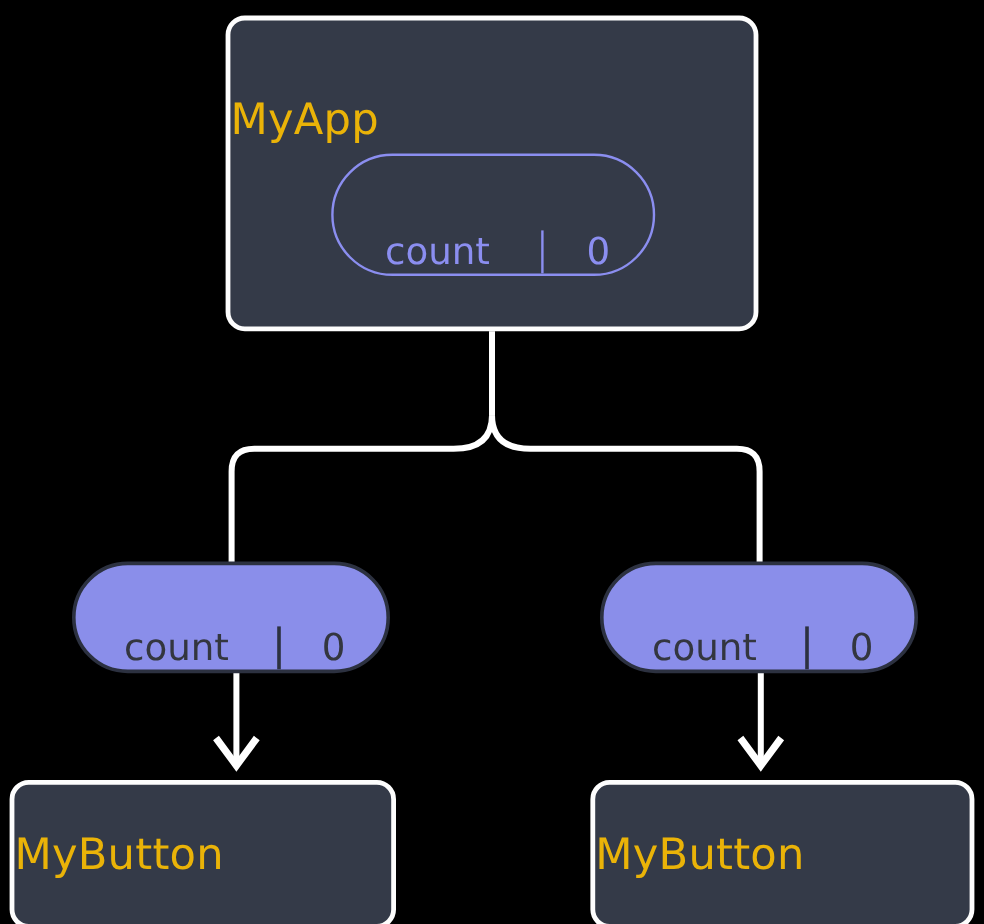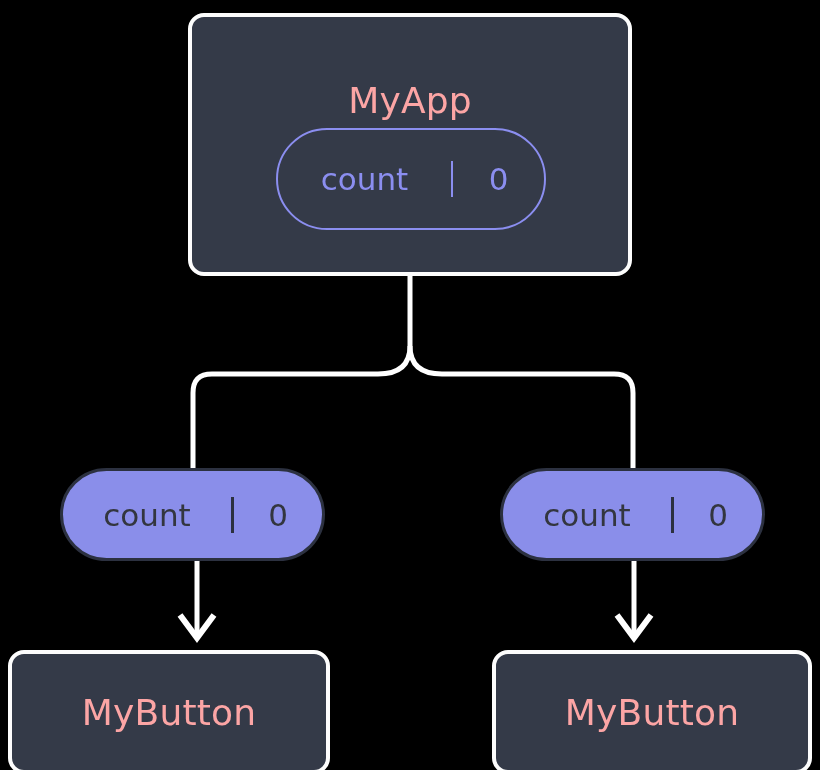--- a/index.html
+++ b/index.html
@@ -30,32 +30,31 @@
     position: absolute;
     box-sizing: border-box;
     background: #343a48;
     border: 4px solid #fdfdfd;
     border-radius: 16px;
   }
   .node-title {
     position: absolute;
     left: 0;
     right: 0;
-    text-align: center;
-    color: #fca5a5;
+    color: #eab308;
     font-size: 36px;
     font-family: "DejaVu Sans", sans-serif;
     letter-spacing: 0.2px;
     white-space: nowrap;
   }
   .pill {
     position: absolute;
     box-sizing: border-box;
     display: flex;
-    align-items: center;
+    align-items: flex-end;
     border-radius: 999px;
     overflow: hidden;
   }
   .pill-outline {
     background: transparent;
     border: 2px solid #8b8ef0;
   }
   .pill-filled {
     background: #8a8eea;
     border: 3px solid #2c3140;

